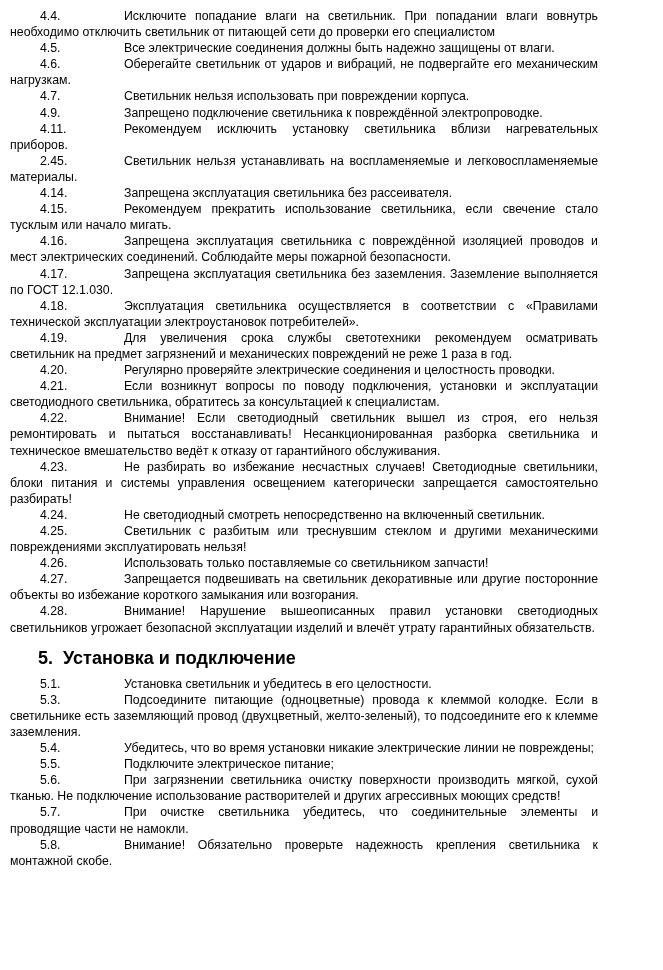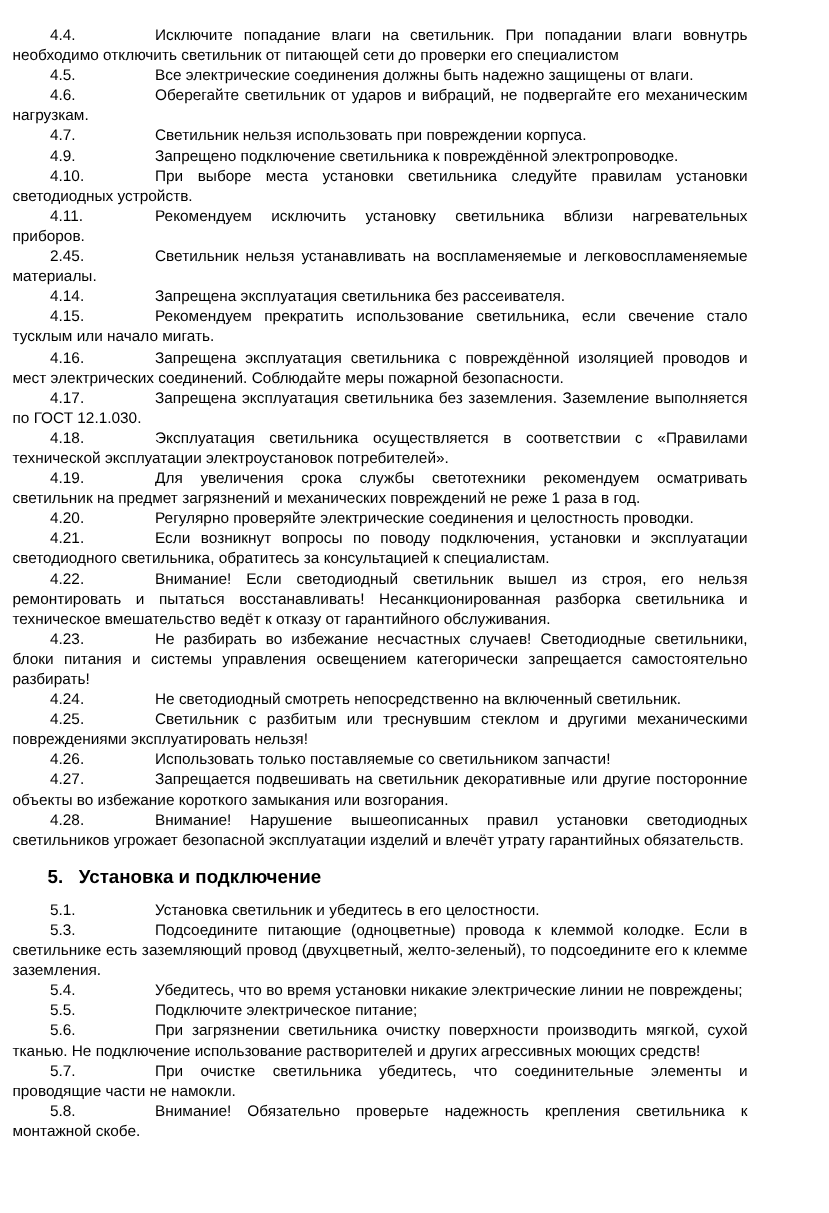--- a/index.html
+++ b/index.html
@@ -10,60 +10,59 @@
   body {
     width: 663px;
     height: 970px;
     font-family: "Liberation Sans", sans-serif;
     color: #000000;
   }
   .page {
     width: 608px;
     height: 970px;
     box-sizing: border-box;
-    padding: 20px 10px 0 10px;
+    padding: 8px 10px 0 10px;
     overflow: hidden;
   }
   .para {
     font-size: 12.3px;
     line-height: 16.1px;
     text-align: justify;
     margin: 0 0 0 0;
     text-indent: 0;
     -webkit-hyphens: none;
     hyphens: none;
   }
   .num-wide {
     display: inline-block;
     width: 84px;
     margin-left: 30px;
   }
   .sec-head {
-    font-size: 15px;
+    font-size: 18px;
     font-weight: bold;
     line-height: 16px;
     margin: 14px 0 10px 0;
     padding-left: 28px;
   }
   .sec-head .sec-num {
     display: inline-block;
     width: 25px;
   }
 </style>
 </head>
 <body>
 
 <div class="page">
   <div id="content">
       <p class="para"><span class="num-wide">4.4.</span><span>Исключите попадание влаги на светильник. При попадании влаги вовнутрь необходимо отключить светильник от питающей сети до проверки его специалистом</span></p>
       <p class="para"><span class="num-wide">4.5.</span><span>Все электрические соединения должны быть надежно защищены от влаги.</span></p>
       <p class="para"><span class="num-wide">4.6.</span><span>Оберегайте светильник от ударов и вибраций, не подвергайте его механическим нагрузкам.</span></p>
       <p class="para"><span class="num-wide">4.7.</span><span>Светильник нельзя использовать при повреждении корпуса.</span></p>
       <p class="para"><span class="num-wide">4.9.</span><span>Запрещено подключение светильника к повреждённой электропроводке.</span></p>
-      <p class="para"><span class="num-wide">4.10.</span><span>При выборе места установки светильника следуйте правилам установки светодиодных устройств.</span></p>
       <p class="para"><span class="num-wide">4.11.</span><span>Рекомендуем исключить установку светильника вблизи нагревательных приборов.</span></p>
       <p class="para"><span class="num-wide">2.45.</span><span>Светильник нельзя устанавливать на воспламеняемые и легковоспламеняемые материалы.</span></p>
       <p class="para"><span class="num-wide">4.14.</span><span>Запрещена эксплуатация светильника без рассеивателя.</span></p>
       <p class="para"><span class="num-wide">4.15.</span><span>Рекомендуем прекратить использование светильника, если свечение стало тусклым или начало мигать.</span></p>
       <p class="para"><span class="num-wide">4.16.</span><span>Запрещена эксплуатация светильника с повреждённой изоляцией проводов и мест электрических соединений. Соблюдайте меры пожарной безопасности.</span></p>
       <p class="para"><span class="num-wide">4.17.</span><span>Запрещена эксплуатация светильника без заземления. Заземление выполняется по ГОСТ 12.1.030.</span></p>
       <p class="para"><span class="num-wide">4.18.</span><span>Эксплуатация светильника осуществляется в соответствии с «Правилами технической эксплуатации электроустановок потребителей».</span></p>
       <p class="para"><span class="num-wide">4.19.</span><span>Для увеличения срока службы светотехники рекомендуем осматривать светильник на предмет загрязнений и механических повреждений не реже 1 раза в год.</span></p>
       <p class="para"><span class="num-wide">4.20.</span><span>Регулярно проверяйте электрические соединения и целостность проводки.</span></p>
       <p class="para"><span class="num-wide">4.21.</span><span>Если возникнут вопросы по поводу подключения, установки и эксплуатации светодиодного светильника, обратитесь за консультацией к специалистам.</span></p>

